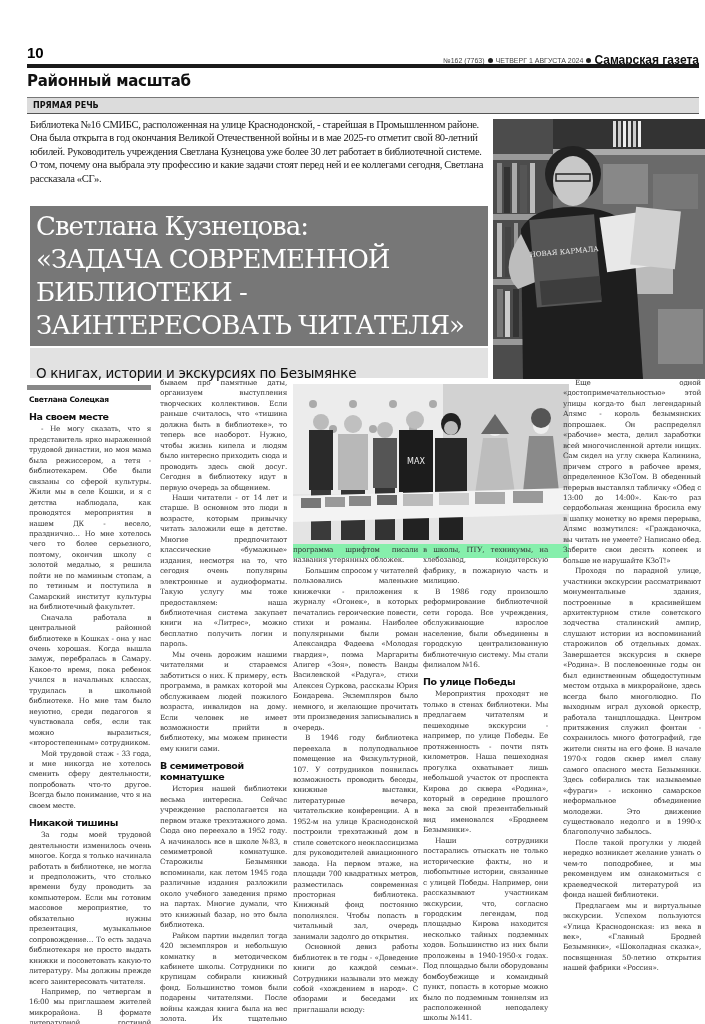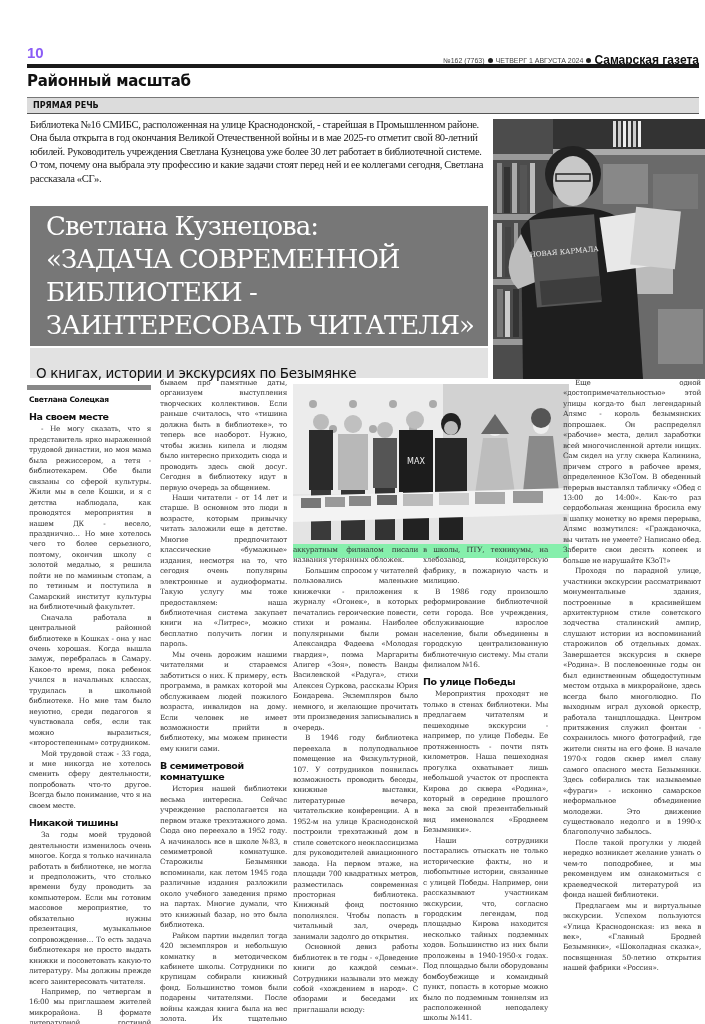--- a/index.html
+++ b/index.html
@@ -1,31 +1,31 @@
 <!DOCTYPE html>
 <html><head>
 <meta charset="utf-8">
 <style>
   * { box-sizing: border-box; margin: 0; padding: 0; }
   html, body { width: 705px; height: 1024px; background: #ffffff; overflow: hidden; }
   body { position: relative; font-family: "DejaVu Serif", serif; color: #222; }
 
-  .page-num { position: absolute; left: 27px; top: 44px; font-family: "Liberation Sans", sans-serif; font-weight: bold; font-size: 15px; color: #8b5cf6; }
+  .page-num { position: absolute; left: 27px; top: 44px; font-family: "Liberation Sans", sans-serif; font-weight: bold; font-size: 15px; color: #000000; }
   .issue-line { position: absolute; right: 6px; top: 53px; font-family: "Liberation Sans", sans-serif; font-size: 7px; color: #444; white-space: nowrap; display: flex; align-items: center; gap: 3px; }
   .issue-line .dot { display: inline-block; width: 5px; height: 5px; border-radius: 50%; background: #222; }
   .issue-line .paper { font-weight: bold; font-size: 12px; color: #111; }
   .top-rule { position: absolute; left: 27px; right: 6px; top: 64px; height: 4px; background: #1a1a1a; }
 
   .section-title { position: absolute; left: 27px; top: 72px; font-family: "DejaVu Sans", sans-serif; font-weight: bold; font-size: 15px; color: #111; letter-spacing: -0.3px; }
   .rubric-bar { position: absolute; left: 27px; right: 6px; top: 97px; height: 17px; background: #dcdcdc; border-top: 1px solid #777; border-bottom: 1px solid #555; padding-left: 7px; }
   .rubric-bar span { position: absolute; left: 6px; top: 3px; font-family: "DejaVu Sans", sans-serif; font-weight: bold; font-size: 8px; color: #111; }
 
   .lead { position: absolute; left: 30px; top: 118px; width: 458px; font-family: Liberation Serif, serif; font-size: 10.6px; line-height: 13.4px; color: #222; letter-spacing: -0.35px; }
 
-  .headline-box { position: absolute; left: 30px; top: 206px; width: 458px; height: 140px; background: #777777; padding: 4px 16px; }
+  .headline-box { position: absolute; left: 30px; top: 206px; width: 458px; height: 140px; background: #777777; padding: 4px 6px; }
   .headline-box div { font-family: "DejaVu Serif", serif; color: #fff; font-size: 26px; line-height: 33px; letter-spacing: -1px; white-space: nowrap; }
   .subhead-box { position: absolute; left: 30px; top: 348px; width: 458px; height: 28px; background: #e2e2e2; padding: 15px 6px; }
   .subhead-box span { font-family: "DejaVu Sans", sans-serif; font-size: 13.5px; color: #111; letter-spacing: -0.3px; white-space: nowrap; }
 
   .portrait { position: absolute; left: 493px; top: 119px; width: 212px; height: 260px; background: #555; overflow: hidden; }
   .group-photo { position: absolute; left: 293px; top: 384px; width: 276px; height: 174px; background: #86efac; overflow: hidden; text-align: center; }
 
   .byline-rule { position: absolute; left: 27px; top: 385px; width: 124px; height: 5px; background: #888; }
   .col { position: absolute; font-family: "DejaVu Serif", serif; font-size: 7.3px; line-height: 10.45px; color: #333; text-align: justify; letter-spacing: -0.25px; }
   .col p { text-indent: 12px; margin: 0; }
@@ -202,21 +202,21 @@
 <div class="col c2">
   <p class="noindent">бываем про памятные даты, организуем выступления творческих коллективов. Если раньше считалось, что «тишина должна быть в библиотеке», то теперь все наоборот. Нужно, чтобы жизнь кипела и людям было интересно приходить сюда и проводить здесь свой досуг. Сегодня в библиотеку идут в первую очередь за общением.</p>
   <p>Наши читатели - от 14 лет и старше. В основном это люди в возрасте, которым привычку читать заложили еще в детстве. Многие предпочитают классические «бумажные» издания, несмотря на то, что сегодня очень популярны электронные и аудиоформаты. Такую услугу мы тоже предоставляем: наша библиотечная система закупает книги на «Литрес», можно бесплатно получить логин и пароль.</p>
   <p>Мы очень дорожим нашими читателями и стараемся заботиться о них. К примеру, есть программа, в рамках которой мы обслуживаем людей пожилого возраста, инвалидов на дому. Если человек не имеет возможности прийти в библиотеку, мы можем принести ему книги сами.</p>
   <h3>В семиметровой комнатушке</h3>
   <p>История нашей библиотеки весьма интересна. Сейчас учреждение располагается на первом этаже трехэтажного дома. Сюда оно переехало в 1952 году. А начиналось все в школе №83, в семиметровой комнатушке. Старожилы Безымянки вспоминали, как летом 1945 года различные издания разложили около учебного заведения прямо на партах. Многие думали, что это книжный базар, но это была библиотека.</p>
   <p>Райком партии выделил тогда 420 экземпляров и небольшую комнатку в методическом кабинете школы. Сотрудники по крупицам собирали книжный фонд. Большинство томов были подарены читателями. После войны каждая книга была на вес золота. Их тщательно ремонтировали,</p>
 </div>
 
 <div class="col c3">
-  <p class="noindent">аккуратным филиалом писали названия утерянных обложек.</p>
+  <p class="noindent">программа шрифтом писали названия утерянных обложек.</p>
   <p>Большим спросом у читателей пользовались маленькие книжечки - приложения к журналу «Огонек», в которых печатались героические повести, стихи и романы. Наиболее популярными были роман Александра Фадеева «Молодая гвардия», поэма Маргариты Алигер «Зоя», повесть Ванды Василевской «Радуга», стихи Алексея Суркова, рассказы Юрия Бондарева. Экземпляров было немного, и желающие прочитать эти произведения записывались в очередь.</p>
   <p>В 1946 году библиотека переехала в полуподвальное помещение на Физкультурной, 107. У сотрудников появилась возможность проводить беседы, книжные выставки, литературные вечера, читательские конференции. А в 1952-м на улице Краснодонской построили трехэтажный дом в стиле советского неоклассицизма для руководителей авиационного завода. На первом этаже, на площади 700 квадратных метров, разместилась современная просторная библиотека. Книжный фонд постоянно пополнялся. Чтобы попасть в читальный зал, очередь занимали задолго до открытия.</p>
   <p>Основной девиз работы библиотек в те годы - «Доведение книги до каждой семьи». Сотрудники называли это между собой «хождением в народ». С обзорами и беседами их приглашали всюду:</p>
 </div>
 
 <div class="col c4">
   <p class="noindent">в школы, ПТУ, техникумы, на хлебозавод, кондитерскую фабрику, в пожарную часть и милицию.</p>
   <p>В 1986 году произошло реформирование библиотечной сети города. Все учреждения, обслуживающие взрослое население, были объединены в городскую централизованную библиотечную систему. Мы стали филиалом №16.</p>
   <h3>По улице Победы</h3>
   <p>Мероприятия проходят не только в стенах библиотеки. Мы предлагаем читателям и пешеходные экскурсии - например, по улице Победы. Ее протяженность - почти пять километров. Наша пешеходная прогулка охватывает лишь небольшой участок от проспекта Кирова до сквера «Родина», который в середине прошлого века за свой презентабельный вид именовался «Бродвеем Безымянки».</p>

